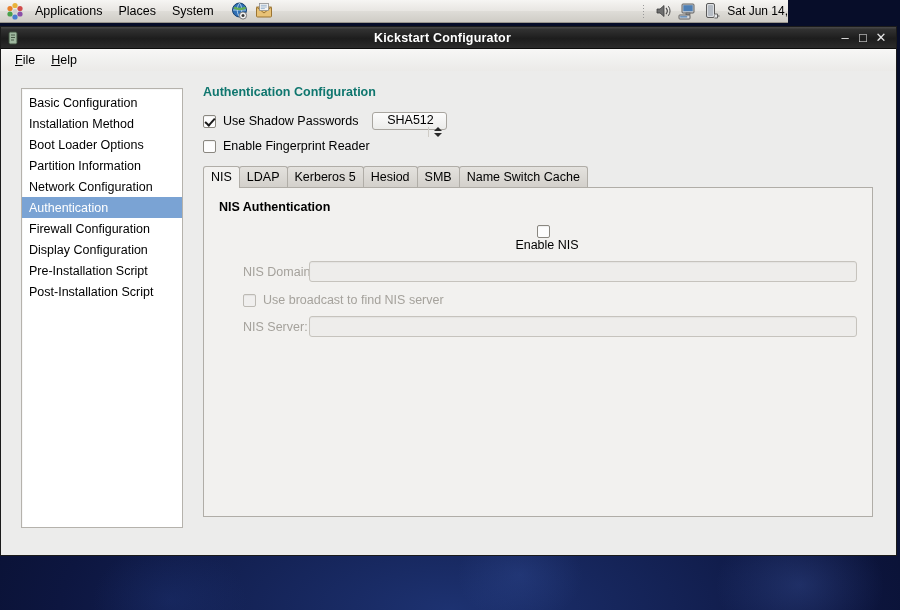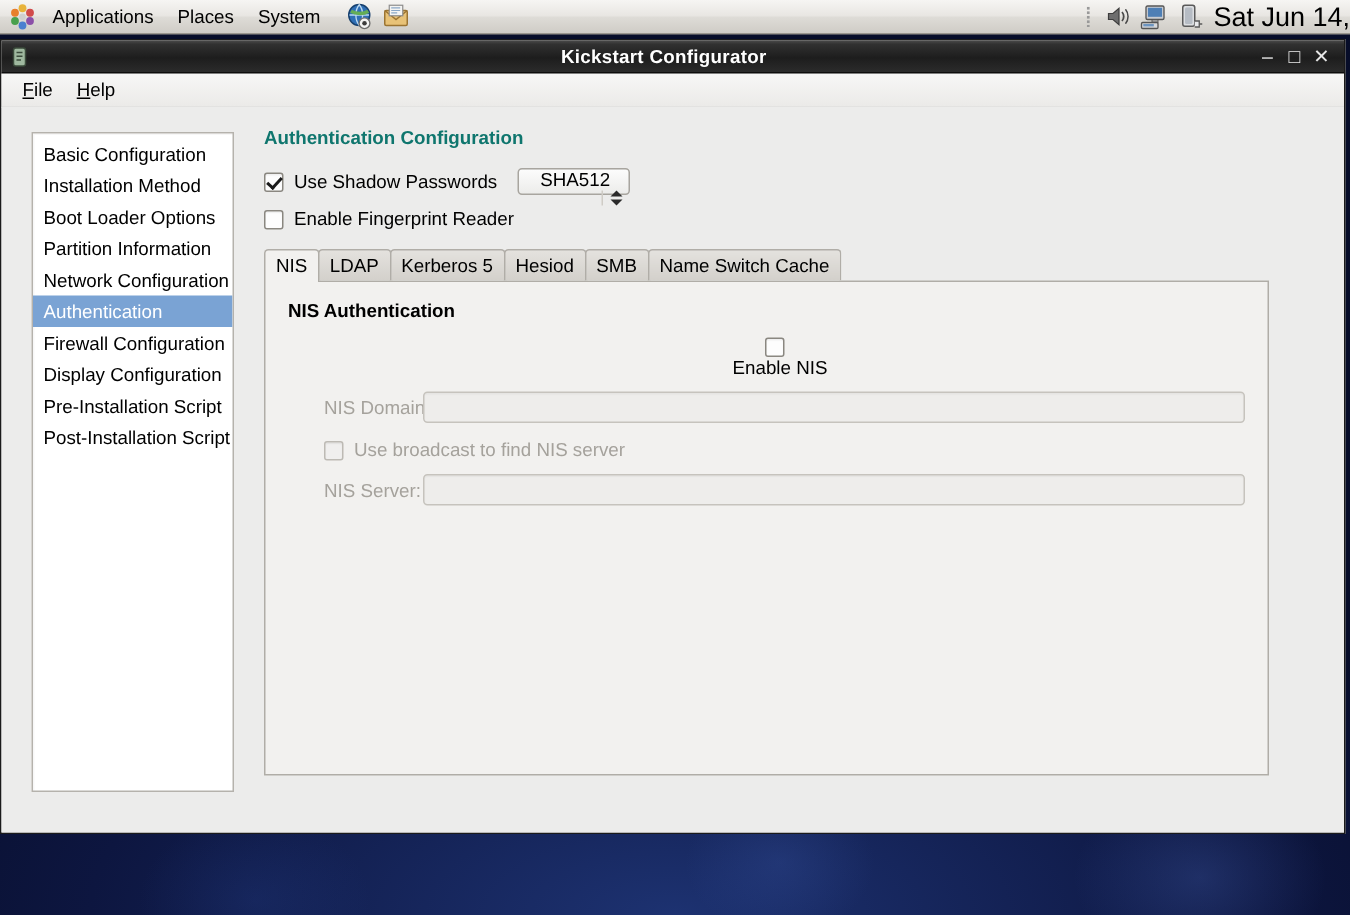--- a/index.html
+++ b/index.html
@@ -19,34 +19,34 @@
     position: absolute; left: 0; top: 0; width: 900px; height: 610px;
     background:
       radial-gradient(ellipse 120px 90px at 800px 585px, rgba(70,100,180,0.30), rgba(0,0,0,0) 70%),
       radial-gradient(ellipse 90px 70px at 520px 575px, rgba(60,90,170,0.25), rgba(0,0,0,0) 70%),
       radial-gradient(ellipse 110px 80px at 170px 600px, rgba(40,70,150,0.22), rgba(0,0,0,0) 70%),
       radial-gradient(ellipse 600px 260px at 450px 610px, #1d3271, #0d1640 65%, #070d29 100%);
   }
 
   
   #panel {
-    position: absolute; left: 0; top: 0; width: 900px; height: 23px;
+    position: absolute; left: 0; top: 0; width: 788px; height: 23px;
     background: linear-gradient(to bottom, #f6f5f3 0%, #e8e6e2 48%, #dedcd7 52%, #cfccc6 100%);
     border-bottom: 1px solid #9a968e;
     display: flex; align-items: center;
     box-sizing: border-box;
   }
   .panel-menu {
     font-size: 12.5px; color: #000; padding: 2px 7px; margin: 0 1px;
     white-space: nowrap; cursor: default;
   }
   .panel-icon { width: 20px; height: 20px; margin: 0 2px; position: relative; display: inline-block; }
   #panel-left { display: flex; align-items: center; padding-left: 3px; }
   #panel-right { margin-left: auto; display: flex; align-items: center; padding-right: 0px; }
-  #clock { font-size: 18px; color: #000; margin-left: 4px; white-space: nowrap; }
+  #clock { font-size: 12px; color: #000; margin-left: 4px; white-space: nowrap; }
   .tray-sep {
     width: 3px; height: 14px; margin-right: 6px;
     background-image: radial-gradient(circle, #999 40%, rgba(0,0,0,0) 41%);
     background-size: 3px 3px;
   }
 
   
   #window {
     position: absolute; left: 0px; top: 26px; width: 897px; height: 530px;
     border: 1px solid #1b1b1b;
@@ -83,21 +83,21 @@
 
   
   #body {
     position: absolute; top: 44px; left: 0; right: 0; bottom: 0;
     background: #ececeb;
     display: flex;
   }
 
   
   #sidebar {
-    width: 135px; margin: 17px 0 0 20px; height: 440px;
+    width: 162px; margin: 17px 0 0 20px; height: 440px;
     background: #ffffff;
     border: 1px solid #b5b2ac;
     box-shadow: inset 1px 1px 0 #f7f7f7;
     box-sizing: border-box;
     padding-top: 3px;
     overflow: hidden;
   }
   .side-item {
     font-size: 12.5px; color: #000; padding: 2.5px 0 2.5px 7px;
     line-height: 16px; white-space: nowrap; cursor: default;

